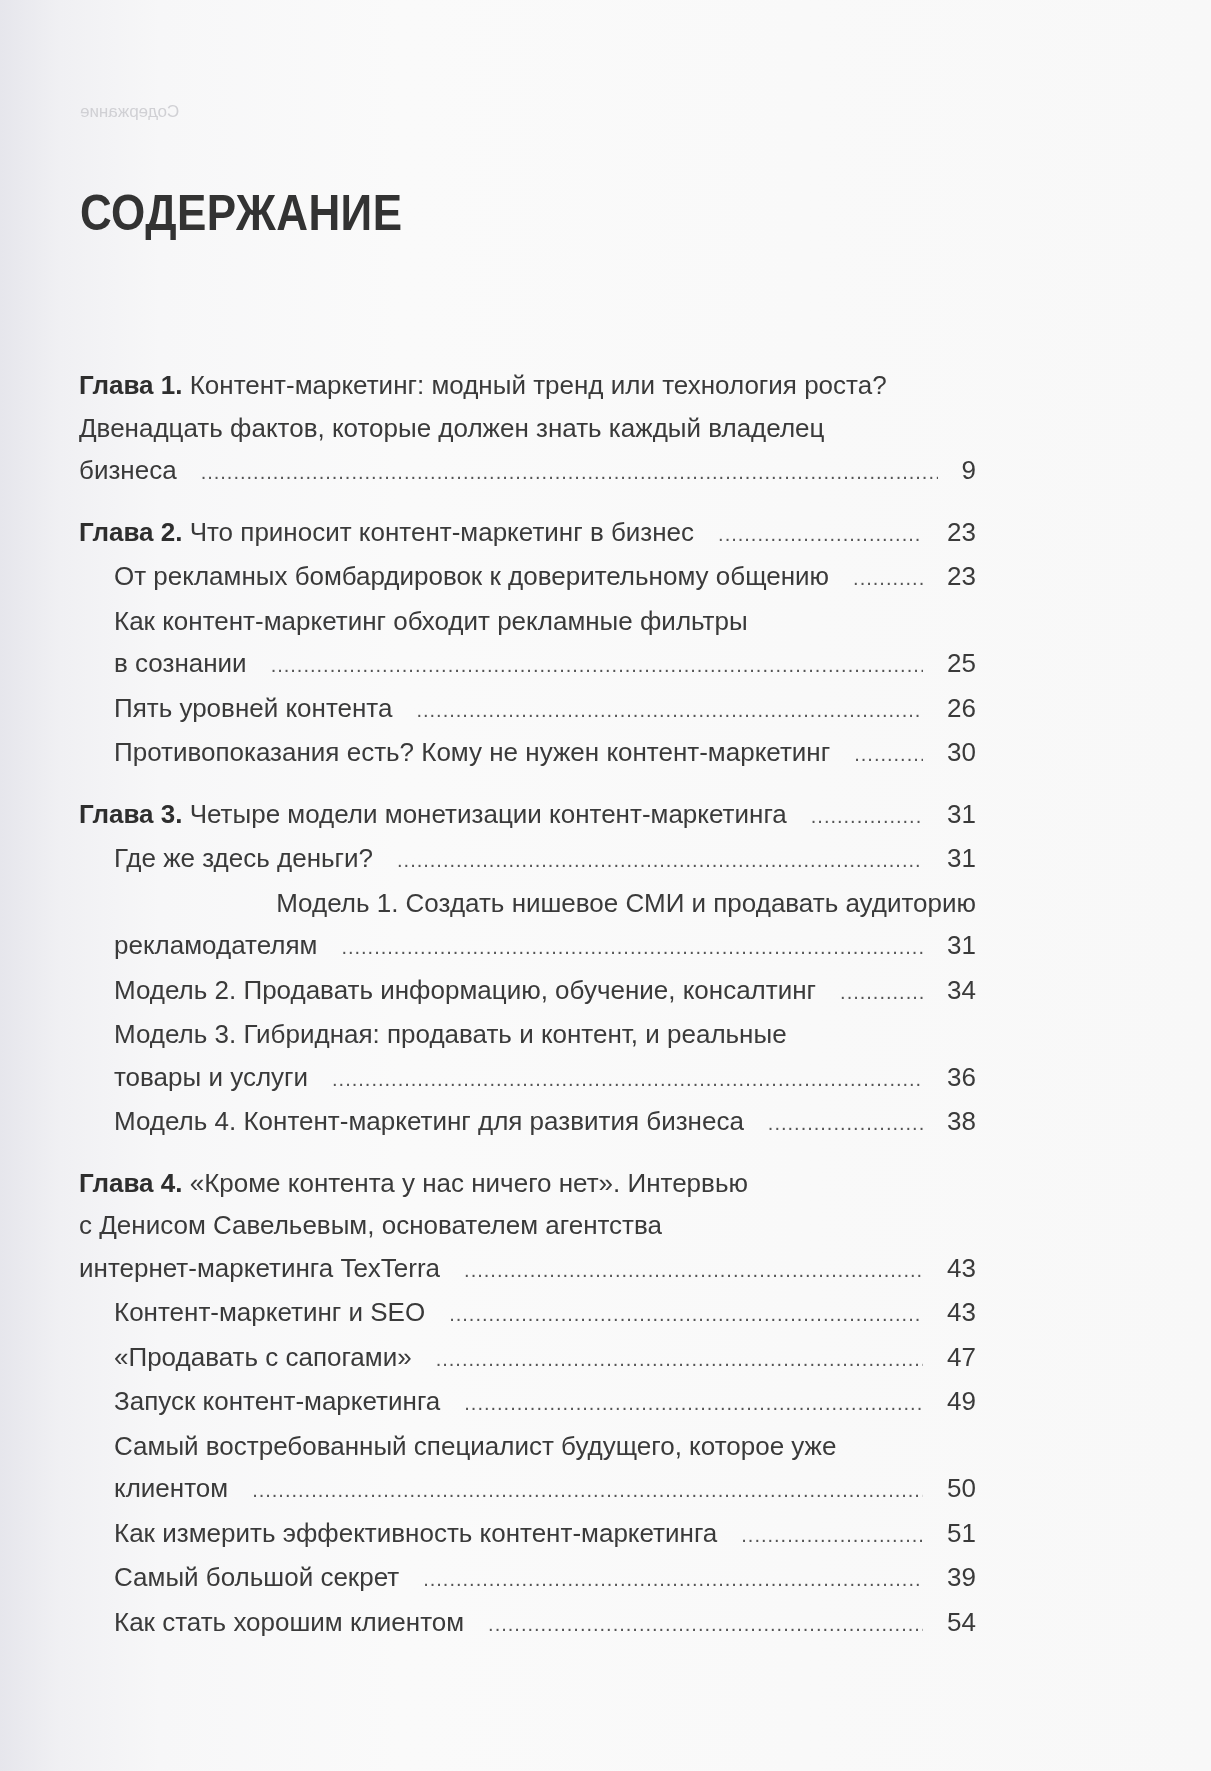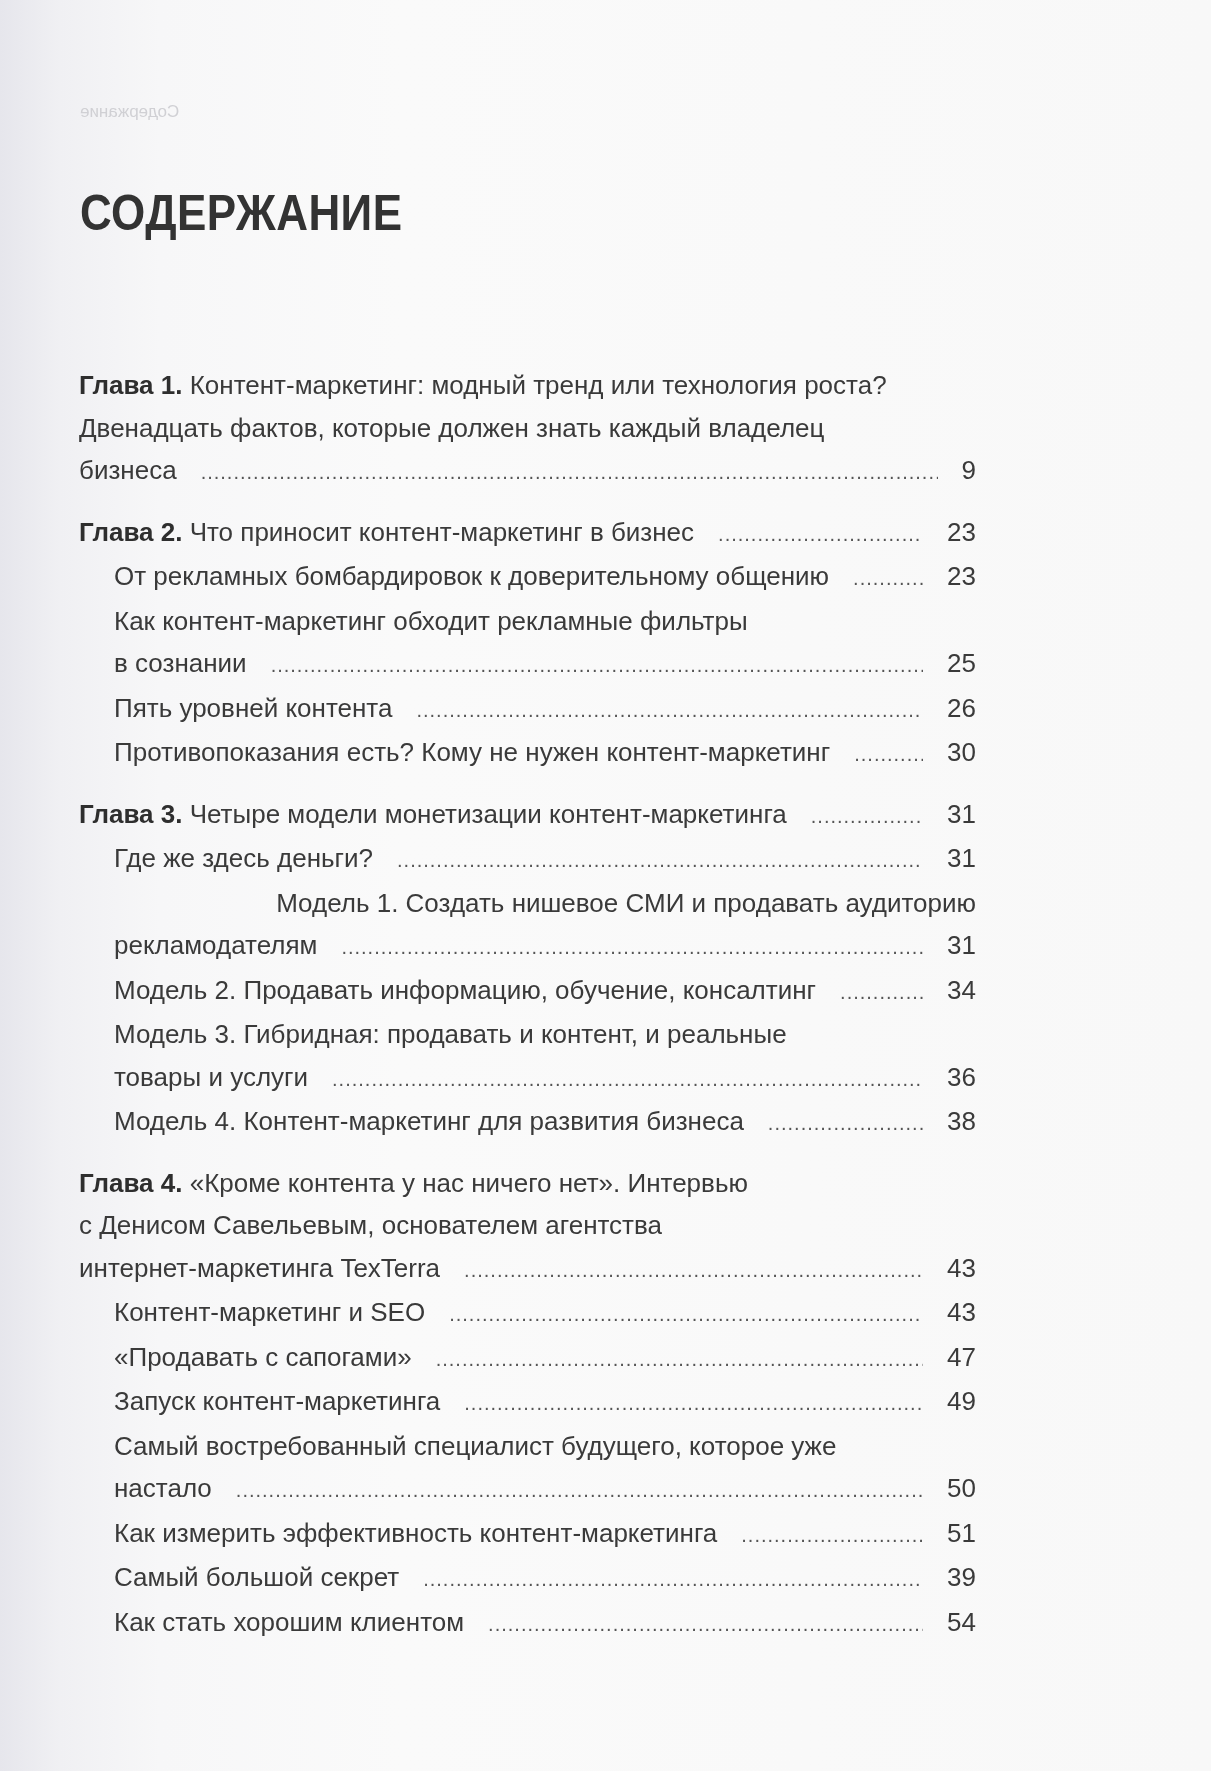--- a/index.html
+++ b/index.html
@@ -143,21 +143,21 @@
       <span class="lead"></span>
       <span class="num">47</span>
     </div>
     <div class="line sub">
       <span class="text">Запуск контент-маркетинга</span>
       <span class="lead"></span>
       <span class="num">49</span>
     </div>
     <div class="cont" style="padding-left:35px;">Самый востребованный специалист будущего, которое уже</div>
     <div class="line sub">
-      <span class="text">настало</span>
+      <span class="text">клиентом</span>
       <span class="lead"></span>
       <span class="num">50</span>
     </div>
     <div class="line sub">
       <span class="text">Как измерить эффективность контент-маркетинга</span>
       <span class="lead"></span>
       <span class="num">51</span>
     </div>
     <div class="line sub">
       <span class="text">Самый большой секрет</span>

